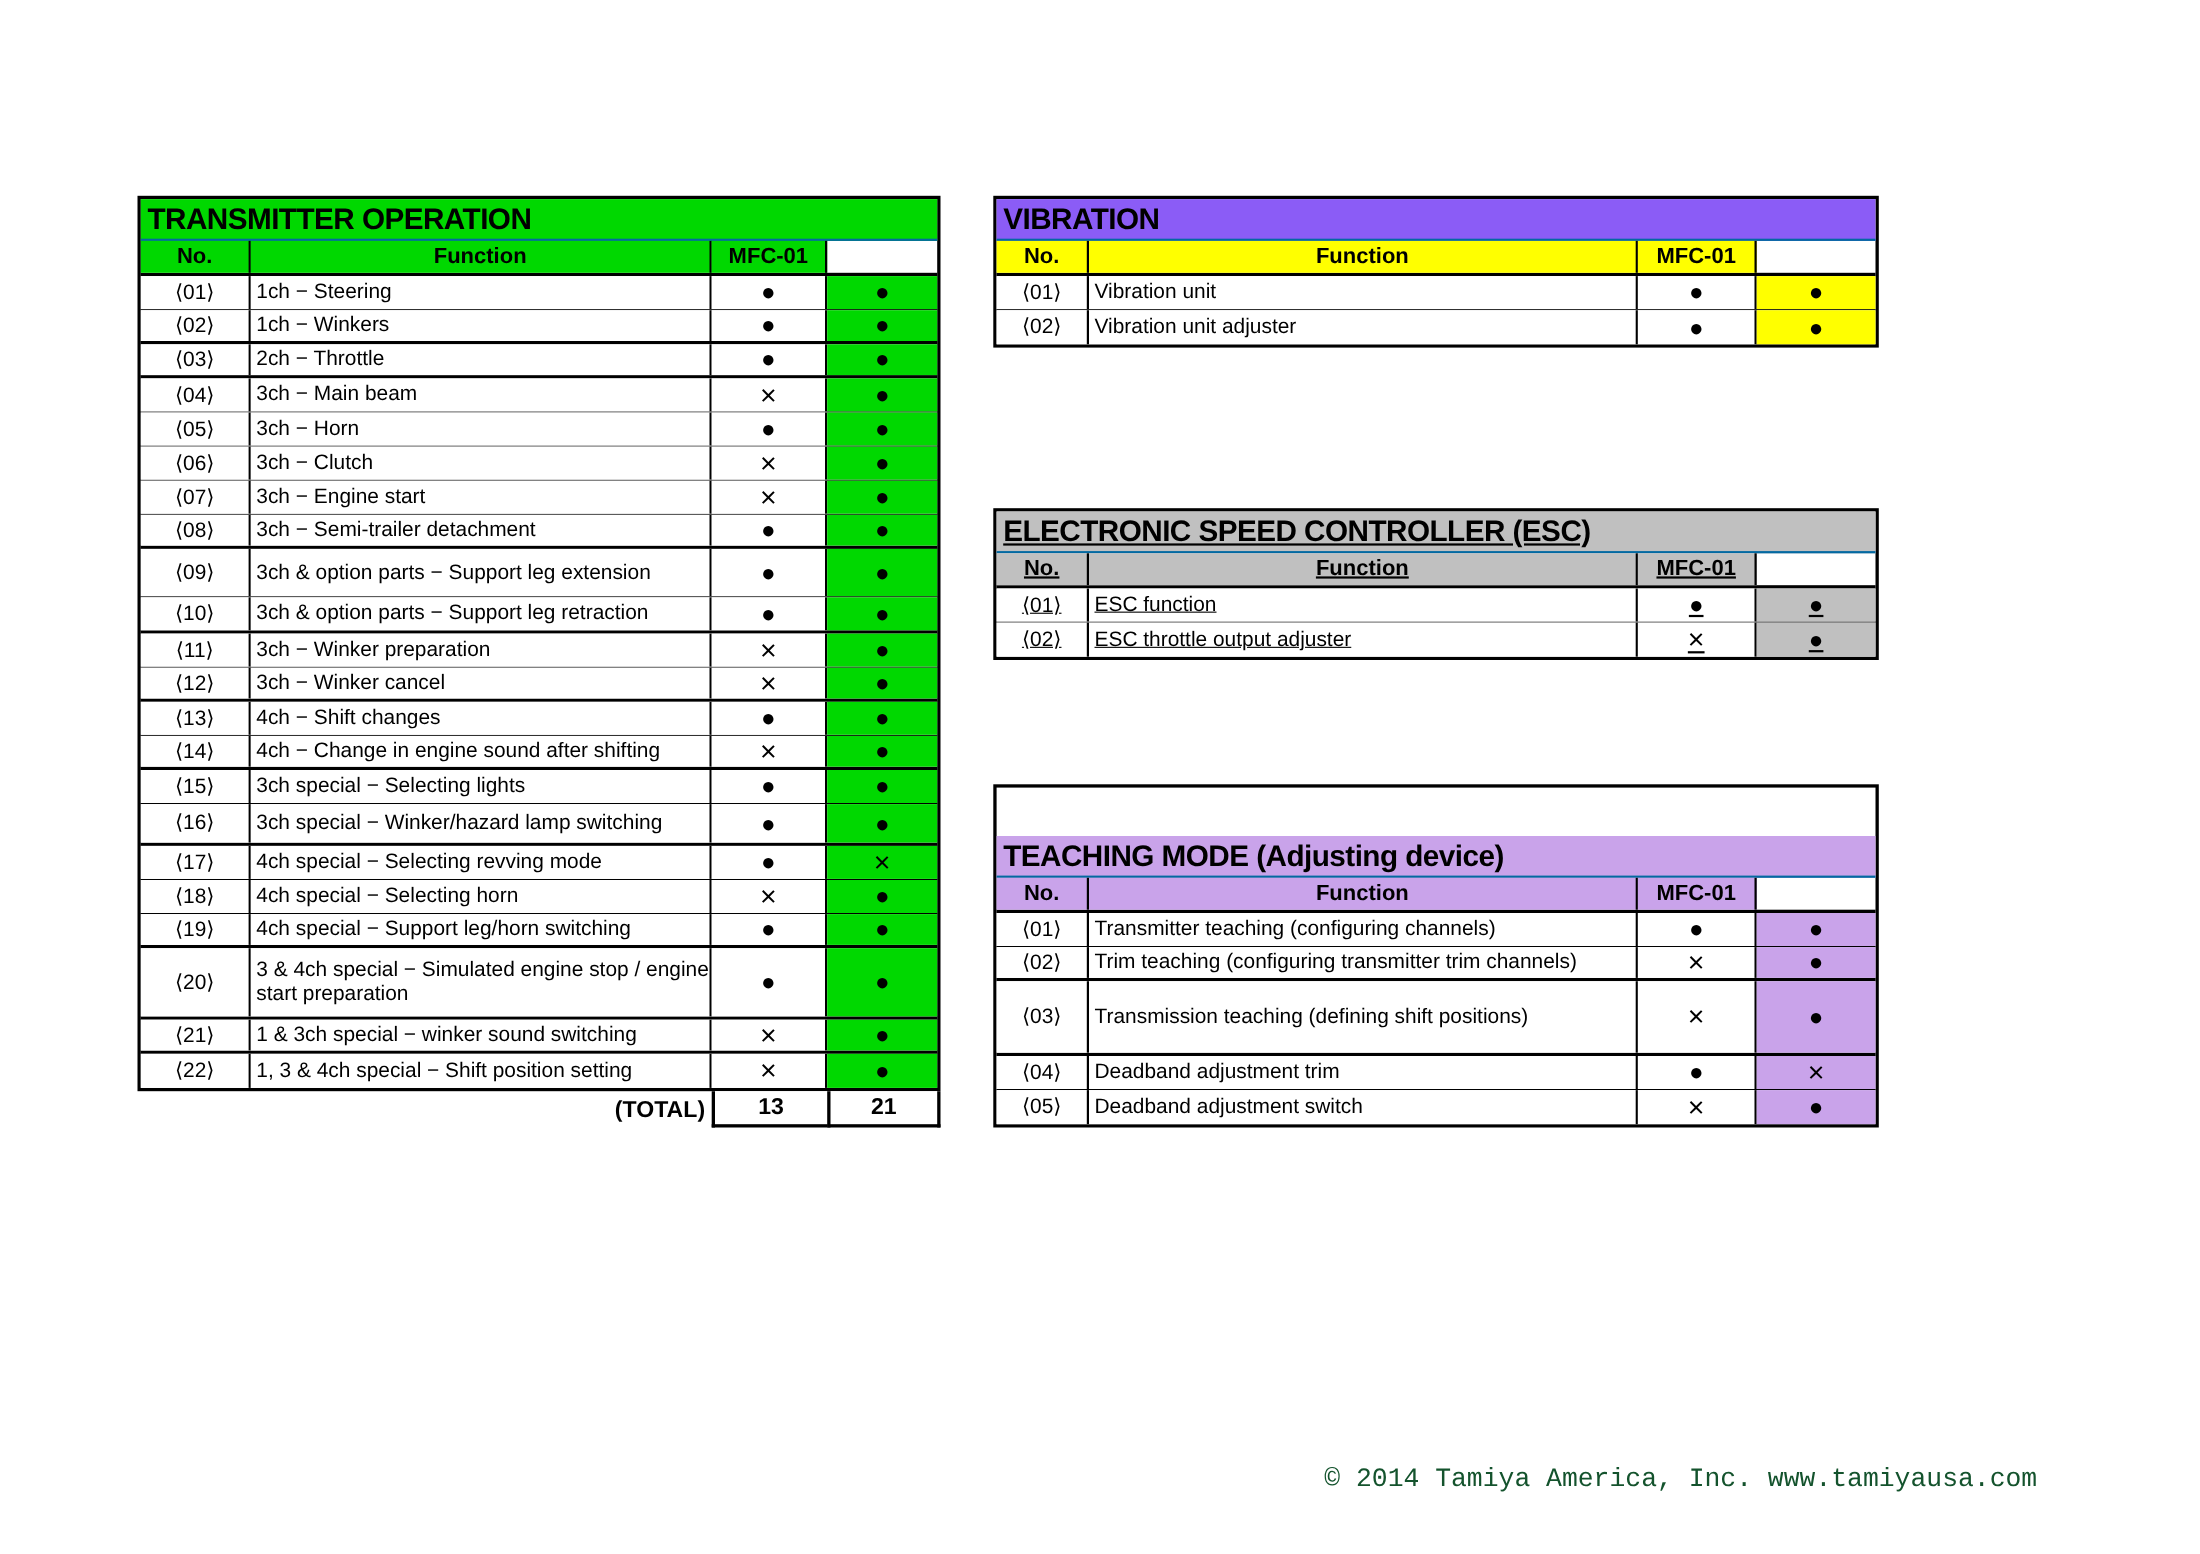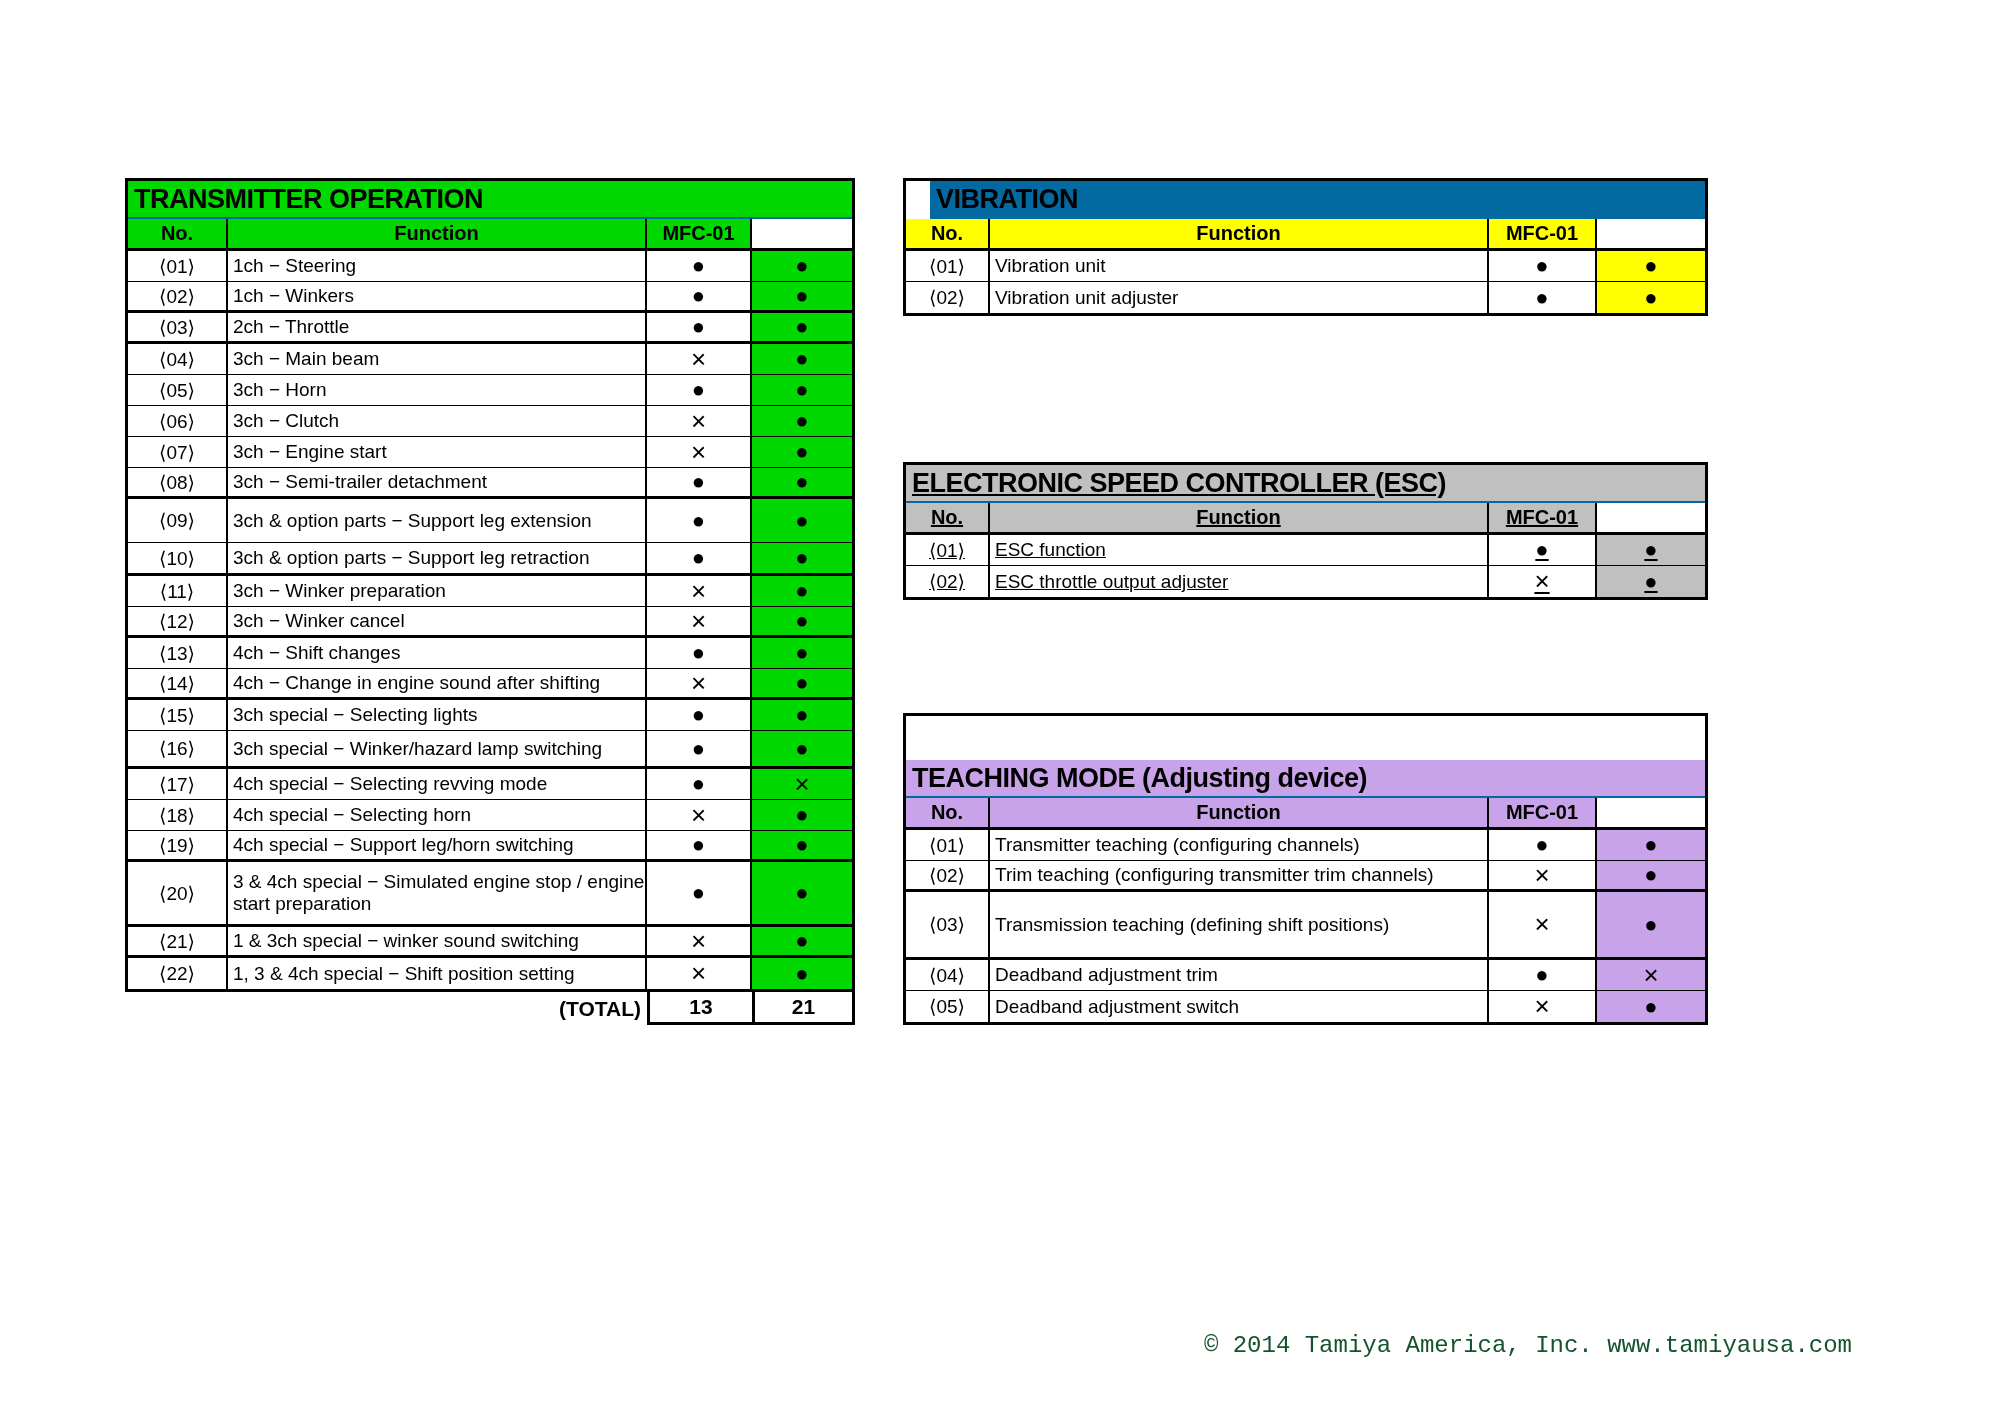--- a/index.html
+++ b/index.html
@@ -217,21 +217,21 @@
   </div>
   <div class="total-row">
     <div class="total-label">(TOTAL)</div>
     <div class="total-cell c1">13</div>
     <div class="total-cell c2">21</div>
   </div>
 </div>
 
 <div class="tablewrap t1 cols-right">
   <div class="table">
-    <div class="title accent-bg" style="background: #0369a1; margin-left: 24px;">VIBRATION</div>
+    <div class="title accent-bg" style="background: #8b5cf6;">VIBRATION</div>
     <div class="hrow">
       <div class="cell col-no accent-bg" style="background: rgb(255, 255, 0);">No.</div>
       <div class="cell col-fn accent-bg" style="background: rgb(255, 255, 0);">Function</div>
       <div class="cell col-m1 accent-bg" style="background: rgb(255, 255, 0);">MFC-01</div>
       <div class="cell col-m3">MFC-03</div>
     </div>
     <div class="rows">
         <div class="row">
           <div class="cell col-no">⟨01⟩</div>
           <div class="cell col-fn">Vibration unit</div>

